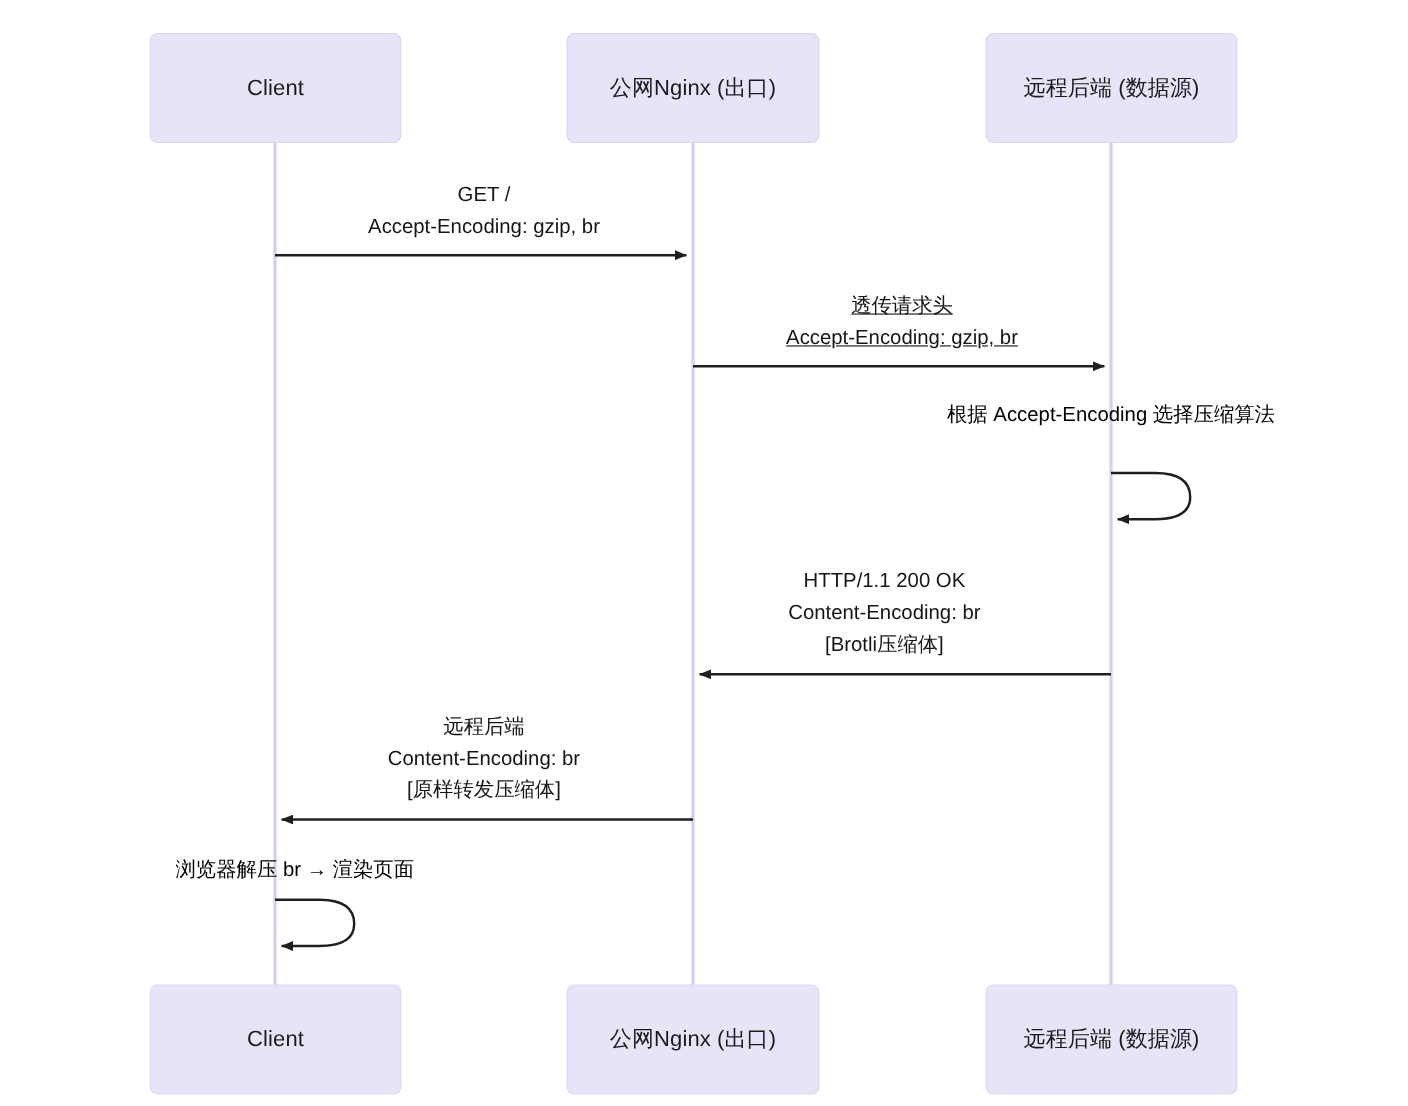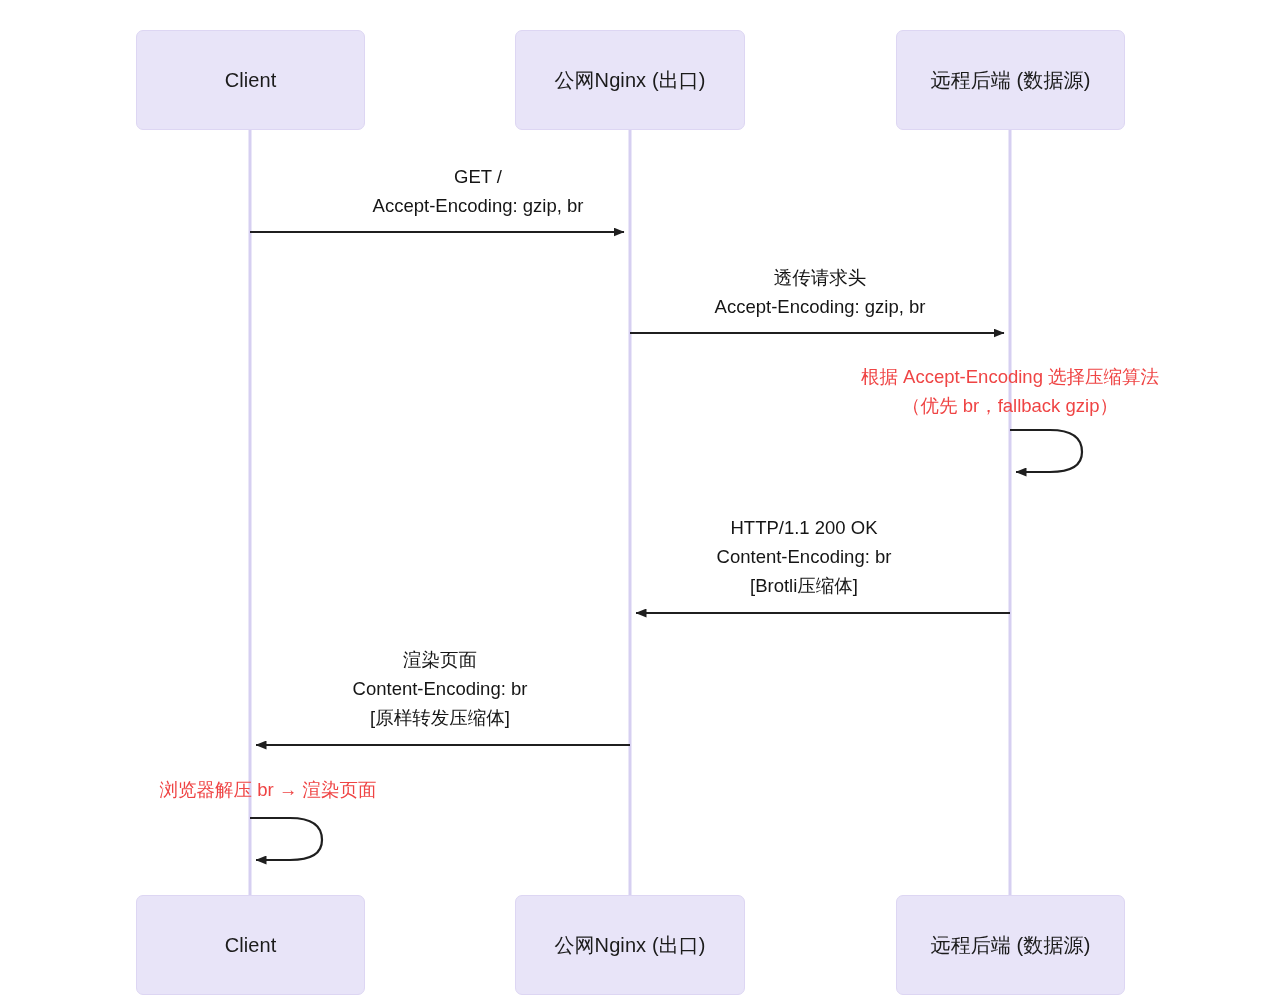--- a/index.html
+++ b/index.html
@@ -50,21 +50,21 @@
     font-size: 18.5px;
     color: #151515;
     line-height: 1.58;
     white-space: pre;
     pointer-events: none;
   }
   .note-label {
     position: absolute;
     text-align: center;
     font-size: 18.5px;
-    color: #ef4444;
+    color: #000000;
     line-height: 1.58;
     white-space: pre;
     pointer-events: none;
   }
 </style>
 </head>
 <body>
 
 <div id="diagram">
 
@@ -112,25 +112,25 @@
   <div class="actor-box" style="left:136px; top:895px; width:229px; height:100px;">
     <span class="actor-label">Client</span>
   </div>
   <div class="actor-box" style="left:515px; top:895px; width:230px; height:100px;">
     <span class="actor-label">公网Nginx (出口)</span>
   </div>
   <div class="actor-box" style="left:896px; top:895px; width:229px; height:100px;">
     <span class="actor-label">远程后端 (数据源)</span>
   </div>
 
-  <div class="msg-label" style="left:250px; top:162px; width:380px;padding-left:38px;"><div>GET /</div><div>Accept-Encoding: gzip, br</div></div>
+  <div class="msg-label" style="left:250px; top:162px; width:380px;"><div>GET /</div><div>Accept-Encoding: gzip, br</div></div>
 
-  <div class="msg-label" style="left:630px; top:263px; width:380px;"><div>透传请求头</div><div>Accept-Encoding: gzip, br</div></div>
+  <div class="msg-label" style="left:630px; top:263px; width:380px;text-decoration:underline;"><div>透传请求头</div><div>Accept-Encoding: gzip, br</div></div>
 
-  <div class="note-label" style="left:760px; top:362px; width:500px;"><div>根据 Accept-Encoding 选择压缩算法</div><div>（优先 br，fallback gzip）</div></div>
+  <div class="note-label" style="left:760px; top:362px; width:500px;"><div>根据 Accept-Encoding 选择压缩算法</div></div>
 
   <div class="msg-label" style="left:614px; top:513px; width:380px;"><div>HTTP/1.1 200 OK</div><div>Content-Encoding: br</div><div>[Brotli压缩体]</div></div>
 
-  <div class="msg-label" style="left:250px; top:645px; width:380px;"><div>渲染页面</div><div>Content-Encoding: br</div><div>[原样转发压缩体]</div></div>
+  <div class="msg-label" style="left:250px; top:645px; width:380px;"><div>远程后端</div><div>Content-Encoding: br</div><div>[原样转发压缩体]</div></div>
 
   <div class="note-label" style="left:93px; top:775px; width:350px;"><div>浏览器解压 br → 渲染页面</div></div>
 
 </div>
 
 </body></html>

